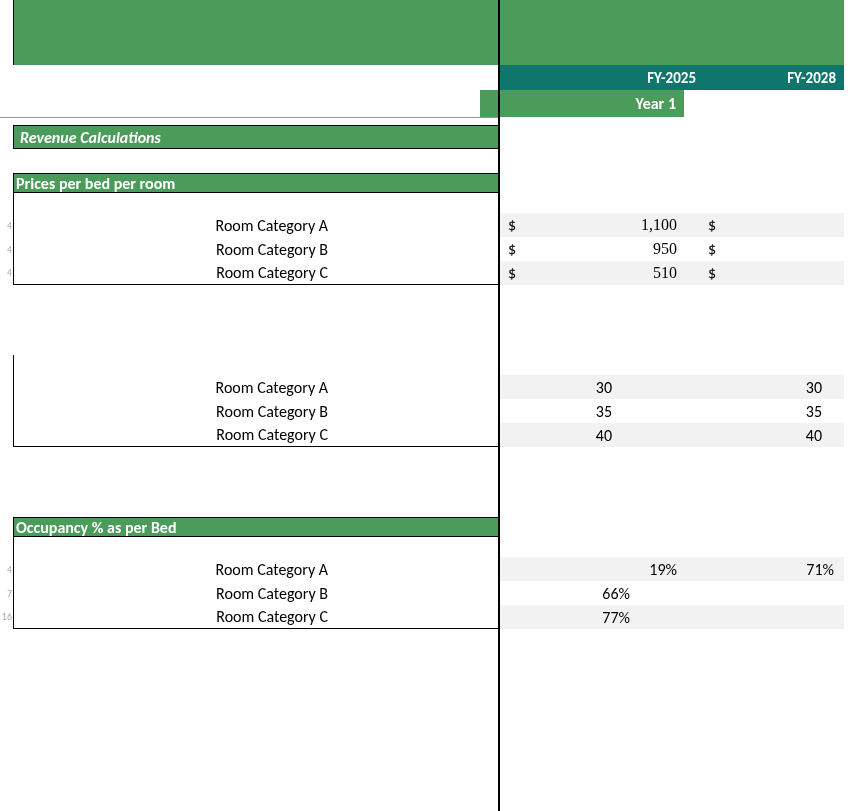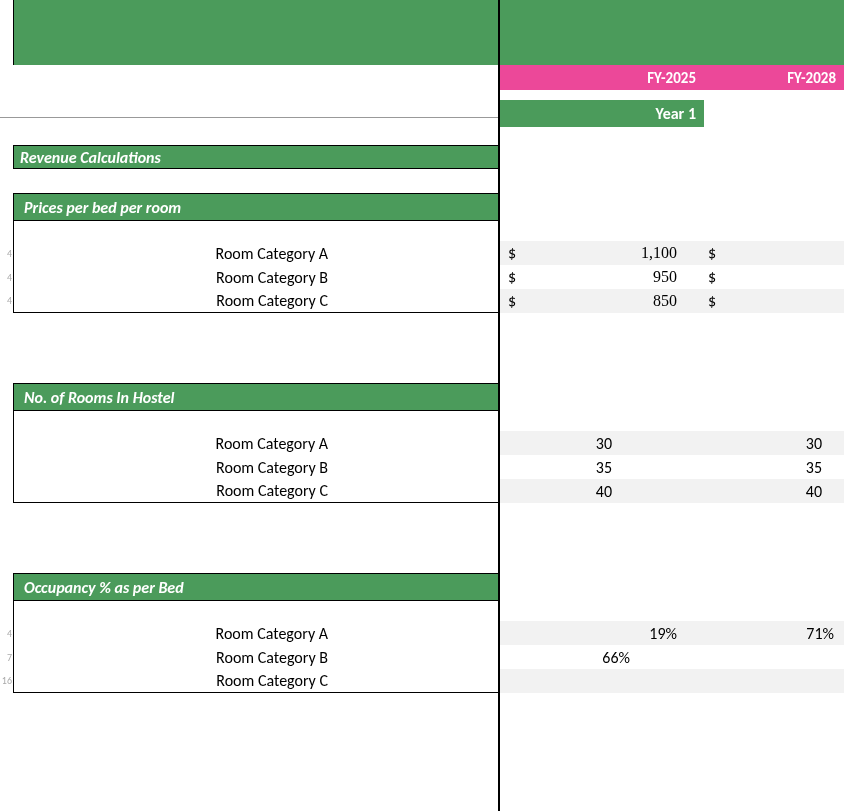--- a/index.html
+++ b/index.html
@@ -30,79 +30,78 @@
   }
   .fy-row {
     position: relative;
     height: 25px;
   }
   .fy-left-gap {
     position: absolute; left: 0; top: 0; width: 500px; height: 25px; background: #fff;
   }
   .fy-cell {
     position: absolute; top: 0; height: 25px;
-    background: #ec4899;
+    background: #0f766e;
     color: #fff;
     font-weight: bold;
     display: flex; align-items: center; justify-content: flex-end;
     padding-right: 8px;
     font-size: 15px;
   }
   .fy-2025 { left: 500px; width: 204px; }
   .fy-2026 { left: 704px; width: 140px; }
   .yr-row {
     position: relative;
     height: 27px;
   }
   .yr-cell {
     position: absolute; top: 0; height: 27px;
     background: #4b9b5b;
     color: #fff; font-weight: bold;
     display: flex; align-items: center; justify-content: flex-end;
     padding-right: 8px;
   }
-  .yr-1 { left: 500px; width: 204px; margin-top: 10px; }
+  .yr-1 { left: 480px; width: 204px; }
   .yr-2 { left: 704px; width: 140px; }
   .divider-line {
     position: absolute; left: 0; top: 117px; width: 500px; border-top: 1px solid #999;
   }
   .vline {
     position: absolute; left: 498px; top: 0; bottom: 0; width: 2px; background: #000;
   }
   .content {
     position: relative;
-    margin-top: 28px;
+    margin-top: 8px;
   }
   .section-title {
     position: relative;
     height: 24px;
     margin-left: 13px;
     width: 485px;
     background: #4b9b5b;
     color: #fff;
     font-weight: bold;
     font-style: italic;
     padding-left: 6px;
     display: flex; align-items: center;
     border: 1px solid #000;
     border-right: none;
   }
   .sub-title {
     position: relative;
-    height: 28px;
+    height: 20px;
     margin-left: 13px;
     width: 485px;
     background: #4b9b5b;
     color: #fff;
     font-weight: bold;
-    padding-left: 10px;
+    padding-left: 2px;
     display: flex; align-items: center;
     border: 1px solid #000;
     border-right: none;
-    font-style: italic;
   }
   .spacer-row {
     height: 24px; position: relative;
   }
   .table-block {
     position: relative;
     margin-left: 13px;
     width: 831px;
   }
   .row {
@@ -197,31 +196,30 @@
           <span class="cur" style="left:6px;">$</span>
         </div>
       </div>
       <div class="row alt">
         <div class="label-cell last">
           <span class="rownum">4</span>
           <span>Room Category C</span>
         </div>
         <div class="val1">
           <span class="cur">$</span>
-          <span class="num">850</span>
+          <span class="num">510</span>
         </div>
         <div class="val2">
           <span class="cur" style="left:6px;">$</span>
         </div>
       </div>
     </div>
 
     <div style="height:70px;"></div>
 
-    <div class="sub-title">No. of Rooms In Hostel</div>
     <div class="table-block">
       <div class="row" style="height:20px;">
         <div class="label-cell"></div>
       </div>
       <div class="row alt">
         <div class="label-cell">
           <span>Room Category A</span>
         </div>
         <div class="val1">
             <span class="num-plain">30</span>
@@ -280,19 +278,22 @@
         </div>
         <div class="val2">
             <span class="pct2">66%</span>
           </div>
       </div>
       <div class="row alt">
         <div class="label-cell last">
           <span class="rownum">16</span>
           <span>Room Category C</span>
         </div>
+        <div class="val2">
+            <span class="pct2">77%</span>
+          </div>
       </div>
     </div>
 
   </div>
 
   <div class="vline"></div>
 </div>
 
 </body></html>

